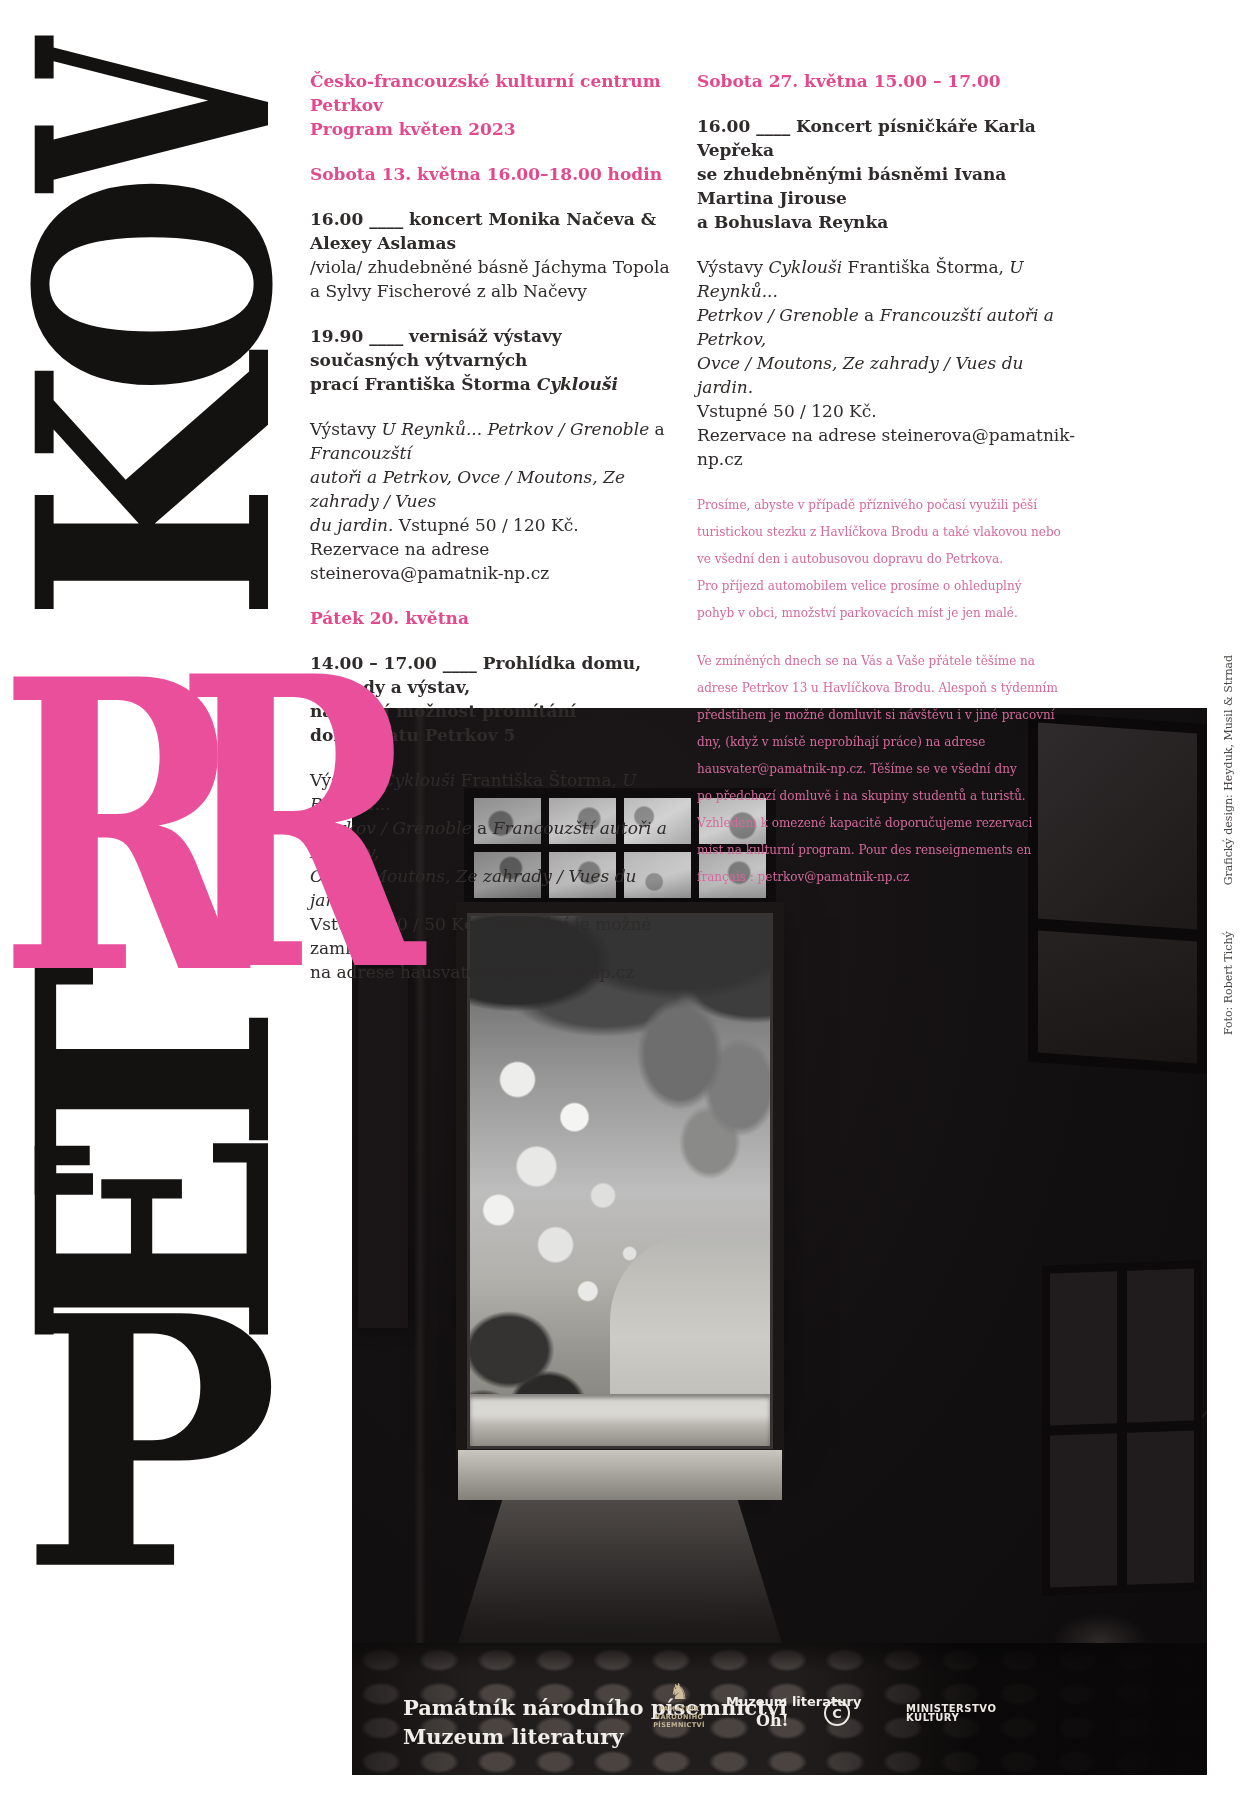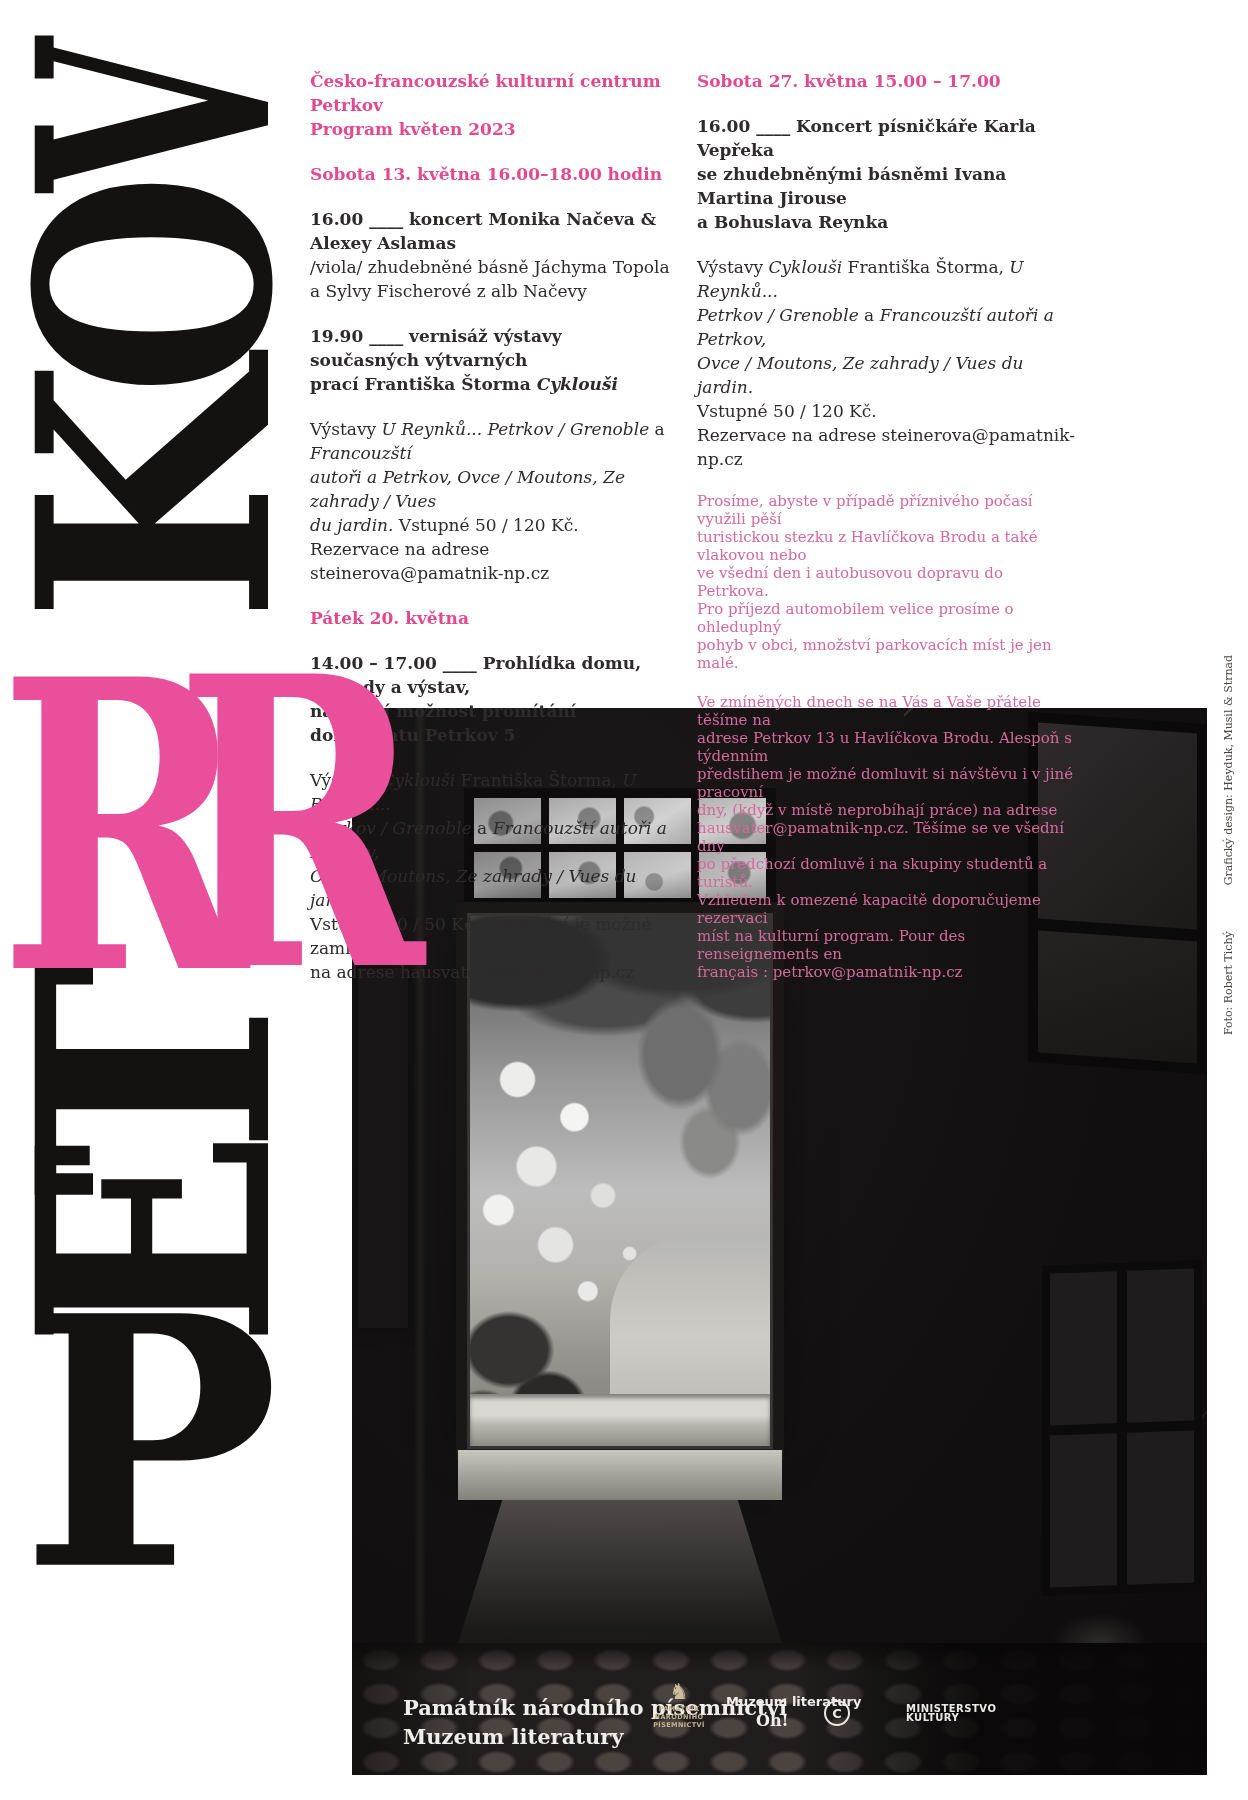--- a/index.html
+++ b/index.html
@@ -30,21 +30,21 @@
   #gl-p{left:150px;top:1457px;font-size:345px;transform:translate(-50%,-54%);}
   #gl-r1{left:124px;top:843px;font-size:400px;transform:translate(-50%,-54%) scaleX(.75);}
   #gl-r2{left:300px;top:840px;font-size:400px;transform:translate(-50%,-54%) scaleX(.75);}
 
   
   .col{position:absolute;top:57px;z-index:2;}
   .col-left{left:310px;width:362px;}
   .col-right{left:697px;width:382px;}
   .para{font-size:17px;line-height:24px;margin:12px 0 21px;white-space:pre-line;}
   .heading{color:var(--pink);font-weight:700;}
-  .notice{color:var(--pink-soft);font-size:15px;line-height:18px;}
+  .notice{color:var(--pink-soft);font-size:12px;line-height:27px;}
   .run-b{font-weight:700;}
   .run-i{font-style:italic;}
   .run-bi{font-weight:700;font-style:italic;}
 
   
   .credits{position:absolute;left:1228px;top:845px;width:0;height:0;z-index:2;}
   .credits-inner{
     position:absolute;transform:translate(-50%,-50%) rotate(-90deg);
     white-space:nowrap;font-size:11px;color:#4a4644;display:flex;gap:46px;
   }

